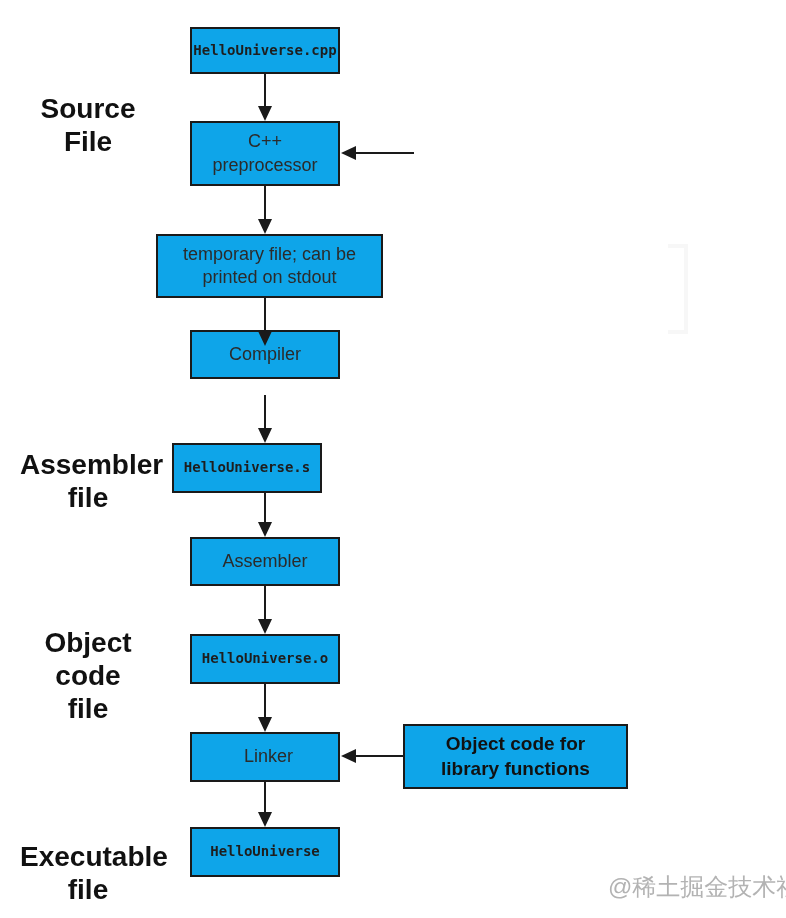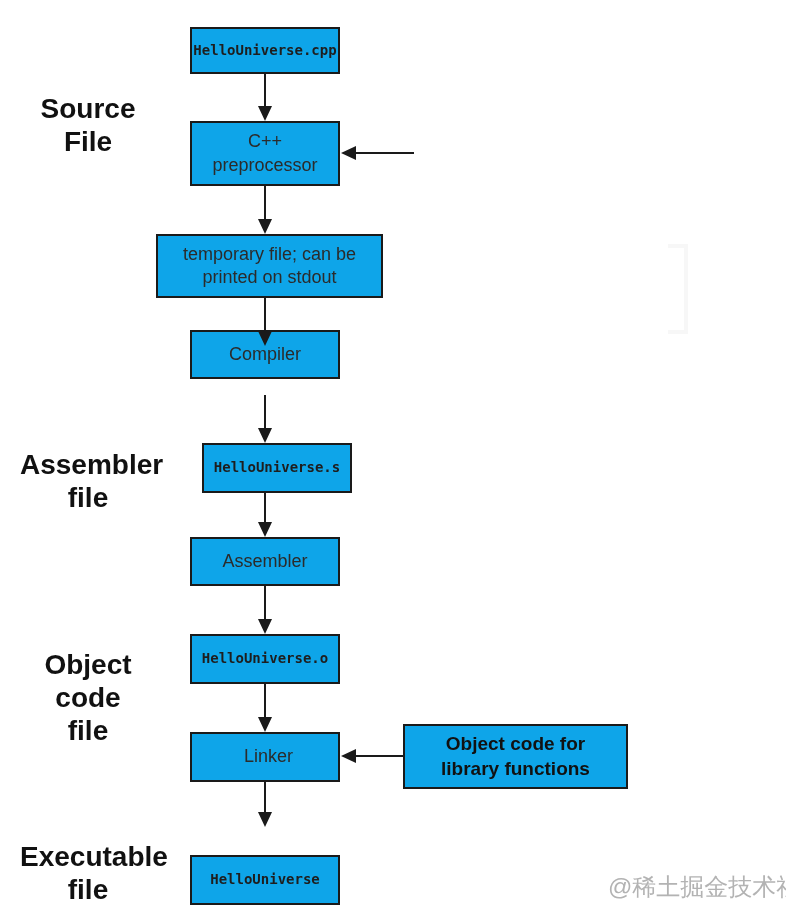--- a/index.html
+++ b/index.html
@@ -104,48 +104,48 @@
   }
 </style>
 </head>
 <body>
 
 <div id="stage">
 
   <div class="side-label" style="left:20px; top:92px; width:136px;">Source File</div>
   <div class="side-label" style="left:20px; top:448px; width:136px;">Assembler
 file</div>
-  <div class="side-label" style="left:10px; top:648px; width:156px;">Object code
+  <div class="side-label" style="left:10px; top:626px; width:156px;">Object code
 file</div>
   <div class="side-label" style="left:20px; top:840px; width:136px;">Executable
 file</div>
 
   <div class="box mono" style="left:190px; top:27px; width:150px; height:47px;">HelloUniverse.cpp</div>
 
   <div class="box sans" style="left:190px; top:121px; width:150px; height:65px;">C++
 preprocessor</div>
 
 
   <div class="box sans" style="left:156px; top:234px; width:227px; height:64px;">temporary file; can be
 printed on stdout</div>
 
   <div class="box sans" style="left:190px; top:330px; width:150px; height:49px;">Compiler</div>
 
-  <div class="box mono" style="left:202px; top:443px; width:150px; height:50px;">HelloUniverse.s</div>
+  <div class="box mono" style="left:172px; top:443px; width:150px; height:50px;">HelloUniverse.s</div>
 
   <div class="box sans" style="left:190px; top:537px; width:150px; height:49px;">Assembler</div>
 
   <div class="box mono" style="left:190px; top:634px; width:150px; height:50px;">HelloUniverse.o</div>
 
   <div class="box sans" style="left:190px; top:732px; width:150px; height:50px;padding-left:7px;">Linker</div>
 
   <div class="box note" style="left:403px; top:724px; width:225px; height:65px;">Object code for
 library functions</div>
 
-  <div class="box mono" style="left:190px; top:827px; width:150px; height:50px;margin-top:28px;">HelloUniverse</div>
+  <div class="box mono" style="left:190px; top:827px; width:150px; height:50px;">HelloUniverse</div>
 
   <div>
     <div class="vline" style="top:74px; height:33px;"></div>
     <div class="vhead" style="top:106px;"></div>
   </div>
   <div>
     <div class="vline" style="top:186px; height:34px;"></div>
     <div class="vhead" style="top:219px;"></div>
   </div>
   <div>

